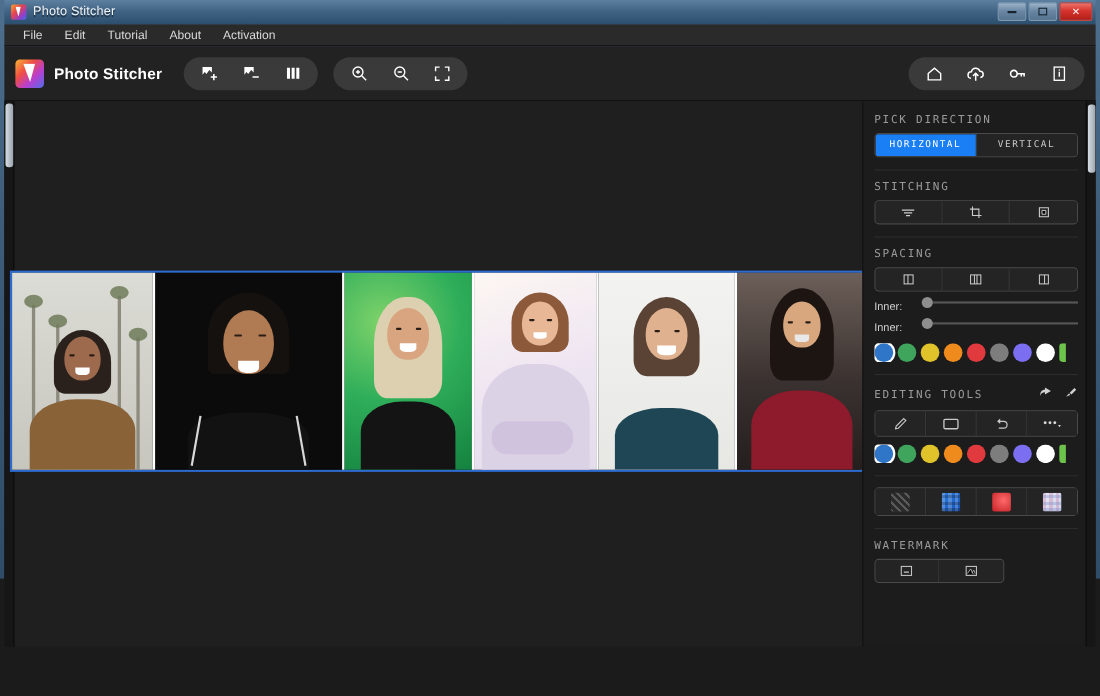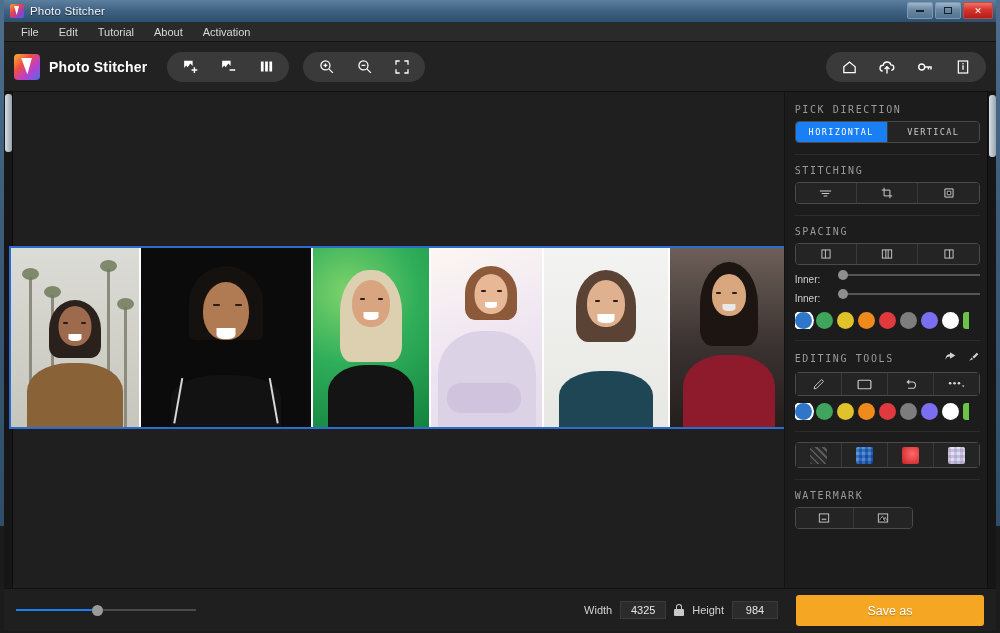--- a/index.html
+++ b/index.html
@@ -582,33 +582,13 @@
 
 
       </div>
 
       <div class="vscroll-r">
         <div class="thumb"></div>
       </div>
     </div>
   </div>
 
-  <div class="status">
-    <div class="zoom-slider">
-      <div class="zs-track"></div>
-      <div class="zs-fill"></div>
-      <div class="zs-knob"></div>
-    </div>
-
-    <div class="dims">
-      <span class="lab">Width</span>
-      <span class="dimbox">4325</span>
-      <span class="lock">
-        <span class="shk"></span>
-          <span class="bdy"></span>
-      </span>
-      <span class="lab">Height</span>
-      <span class="dimbox">984</span>
-    </div>
-
-    <div class="saveas">Save as</div>
-  </div>
 </div>
 
 </body></html>

